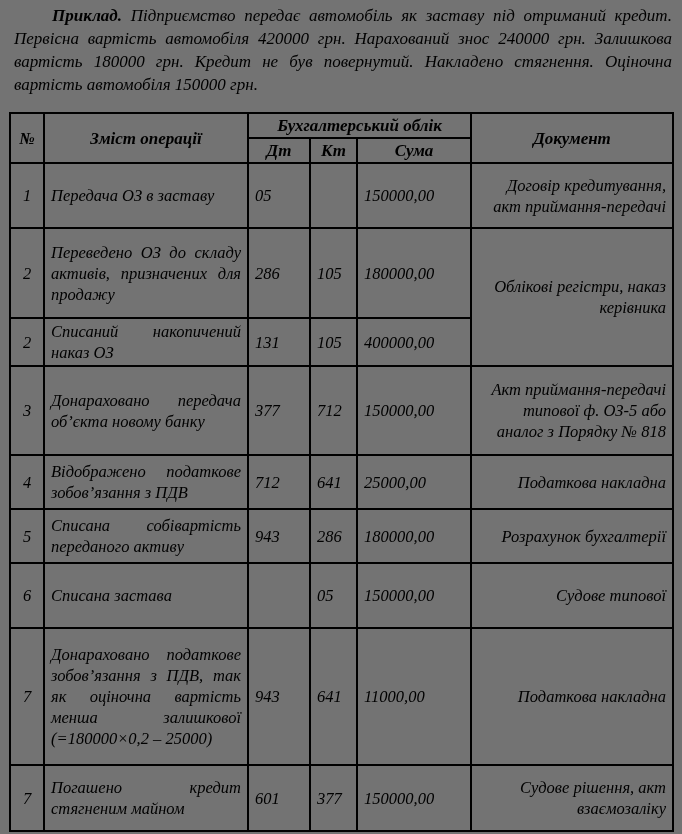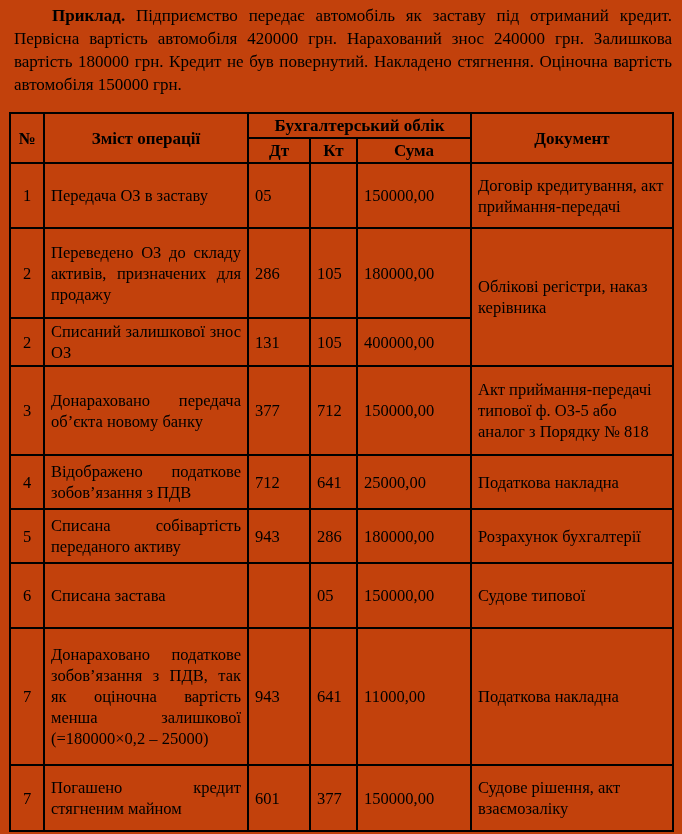--- a/index.html
+++ b/index.html
@@ -4,24 +4,25 @@
 <style>
   html, body {
     margin: 0;
     padding: 0;
     background: #ffffff;
   }
   .page {
     position: relative;
     width: 682px;
     height: 834px;
-    background: #c2410c;
+    background: #737373;
     color: #000000;
     font-family: "Liberation Serif", "DejaVu Serif", serif;
     overflow: hidden;
+    font-style: italic;
   }
   .intro {
     margin: 4px 10px 6px 14px;
     width: 658px;
     font-size: 17px;
     line-height: 23px;
     text-align: justify;
     text-indent: 38px;
   }
   .intro b { font-weight: bold; }
@@ -45,21 +46,21 @@
   table.acct th {
     font-weight: bold;
     text-align: center;
     font-size: 17px;
     padding: 1px 2px;
   }
   td.c-no  { text-align: center; padding: 2px 2px; }
   td.c-op  { text-align: justify; padding: 2px 7px; }
   td.c-dt, td.c-kt { text-align: left; padding: 2px 2px; }
   td.c-sum { text-align: left; padding: 2px 4px; }
-  td.c-doc { text-align: left; padding: 2px 8px; }
+  td.c-doc { text-align: right; padding: 2px 8px; }
 </style>
 </head>
 <body>
 
 <div class="page">
 
   <p class="intro"><b>Приклад.</b><span> Підприємство передає автомобіль як заставу під отриманий кредит. Первісна вартість автомобіля 420000 грн. Нарахований знос 240000 грн. Залишкова вартість 180000 грн. Кредит не був повернутий. Накладено стягнення. Оціночна вартість автомобіля 150000 грн.</span></p>
 
   <table class="acct">
     <colgroup>
@@ -95,21 +96,21 @@
       <tr style="height:90px">
         <td class="c-no">2</td>
         <td class="c-op">Переведено ОЗ до складу активів, призначених для продажу</td>
         <td class="c-dt">286</td>
         <td class="c-kt">105</td>
         <td class="c-sum">180000,00</td>
         <td class="c-doc" rowspan="2">Облікові регістри, наказ керівника</td>
       </tr>
       <tr style="height:48px">
         <td class="c-no">2</td>
-        <td class="c-op">Списаний залишкової знос ОЗ</td>
+        <td class="c-op">Списаний накопичений наказ ОЗ</td>
         <td class="c-dt">131</td>
         <td class="c-kt">105</td>
         <td class="c-sum">400000,00</td>
       </tr>
       <tr style="height:89px">
         <td class="c-no">3</td>
         <td class="c-op">Донараховано передача об’єкта новому банку</td>
         <td class="c-dt">377</td>
         <td class="c-kt">712</td>
         <td class="c-sum">150000,00</td>

